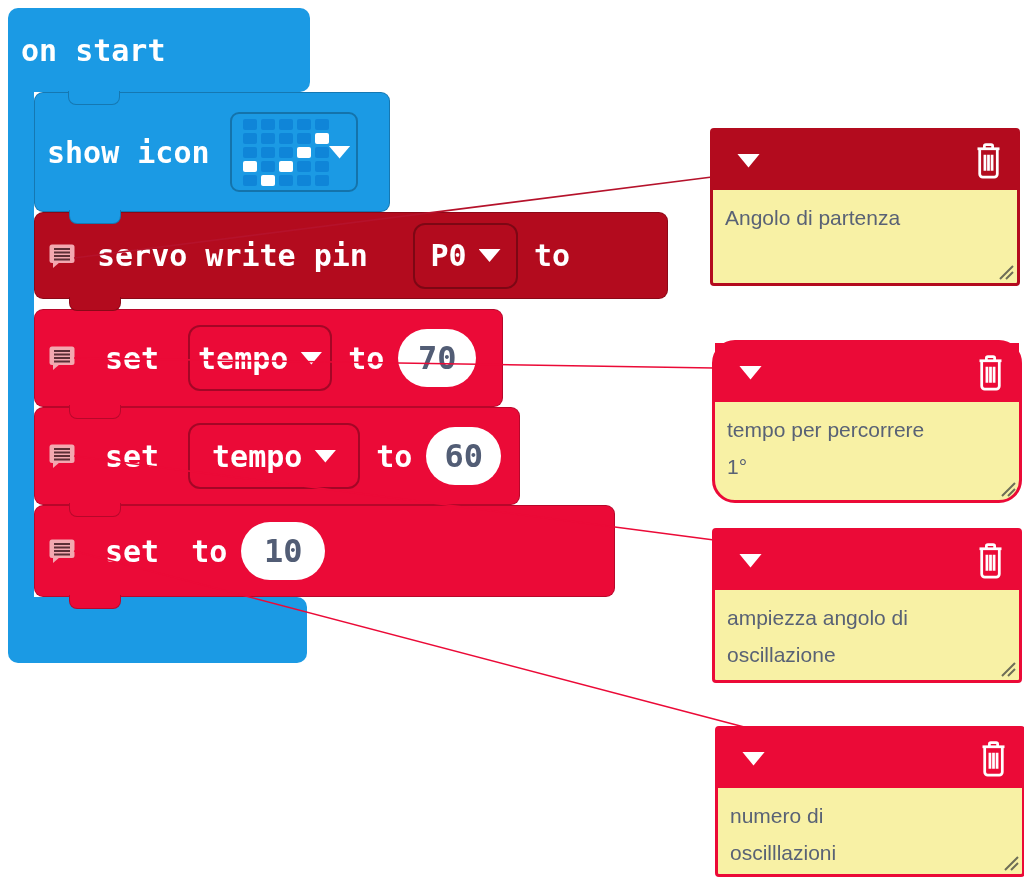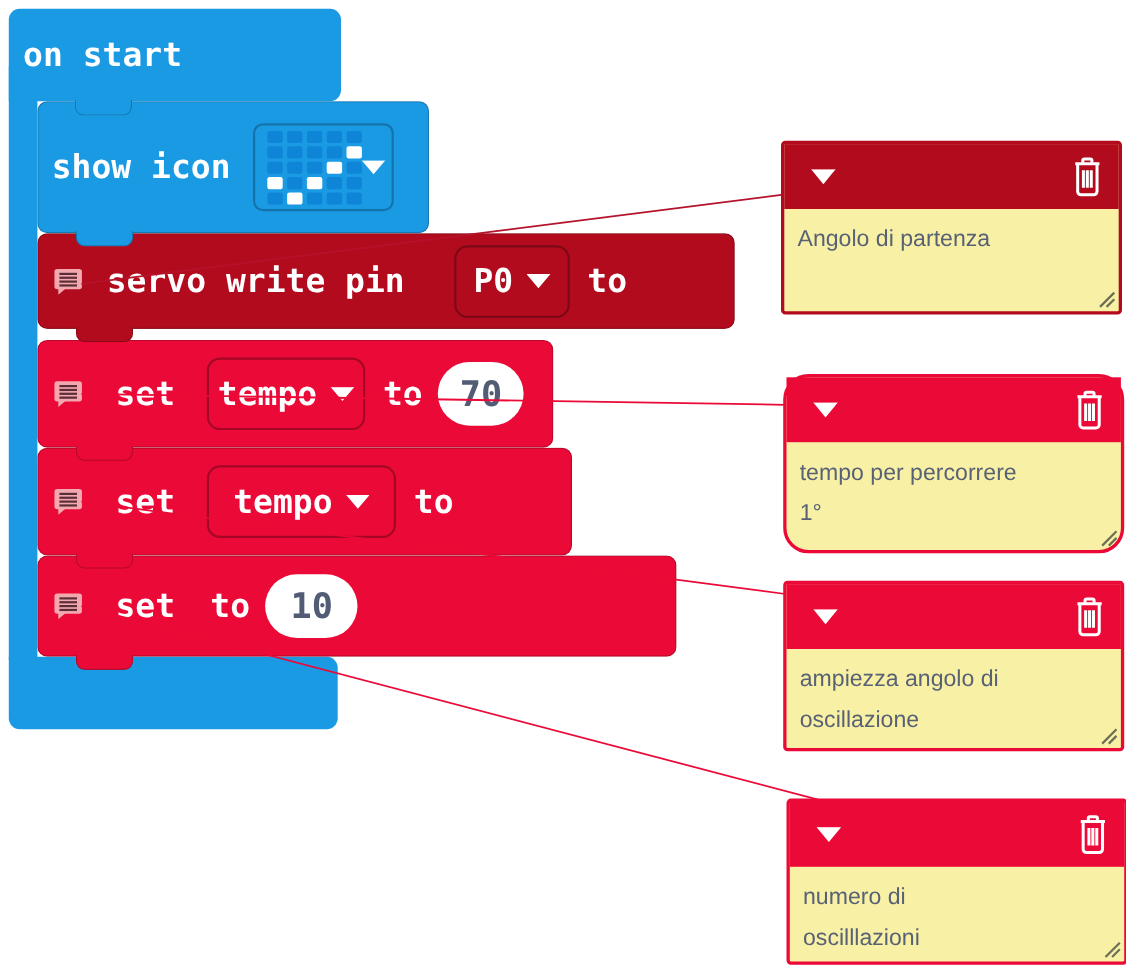--- a/index.html
+++ b/index.html
@@ -188,20 +188,21 @@
     <div class="gap30"></div>
     <span class="block-label">set</span>
     <div class="gap16"></div>
     <div class="dd" style="width:172px">
       <span class="block-label">tempo</span>
       <div class="dd-arrow"></div>
     </div>
     <div class="gap16"></div>
     <span class="block-label">to</span>
     <div class="gap14"></div>
+    <div class="oval" style="width:75px">60</div>
     <div class="tab t-crimson"></div>
   </div>
 
   <div class="block crimson-bg blk-set3">
     <svg class="comment-icon" viewBox="0 0 26 24">
       <rect x="0.5" y="0.5" width="25" height="18.5" rx="2.5" fill="var(--comment_icon_bg)"></rect>
       <path d="M4 18 L4 24 L11 18 Z" fill="var(--comment_icon_bg)"></path>
       <g fill="var(--comment_icon_lines)">
         <rect x="5" y="4" width="16" height="2"></rect>
           <rect x="5" y="7.5" width="16" height="2"></rect>

